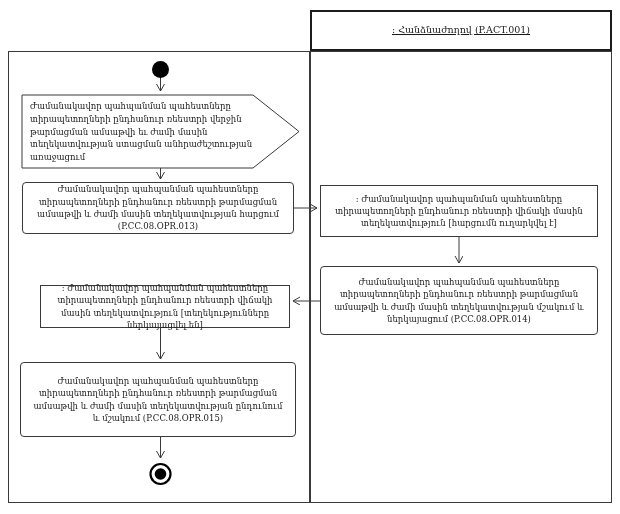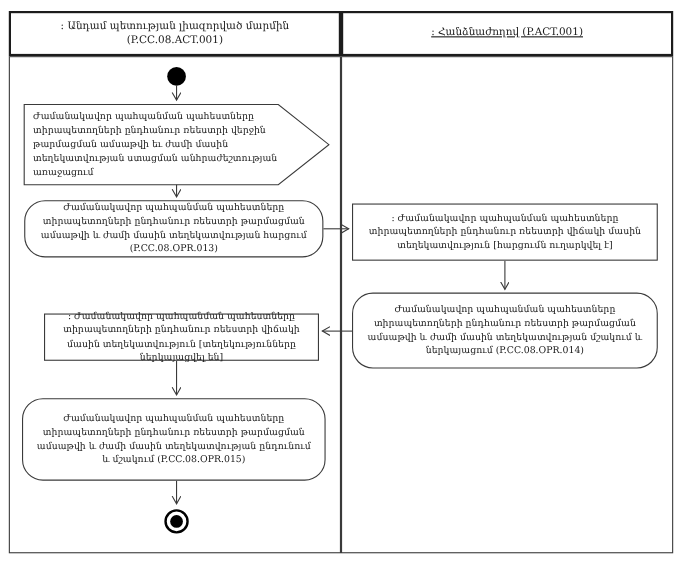--- a/index.html
+++ b/index.html
@@ -14,37 +14,34 @@
   }
   .lane-body{
     position:absolute;box-sizing:border-box;border:1px solid #3a3a3a;background:#fff;z-index:0;
   }
   #connectors{position:absolute;left:0;top:0;z-index:1;pointer-events:none;}
   .node{
     position:absolute;box-sizing:border-box;border:1px solid #3a3a3a;background:#fff;
     display:flex;align-items:center;justify-content:center;text-align:center;
     font-size:8.5px;line-height:1.45;padding:2px 10px;z-index:2;
   }
-  .rounded{border-radius:19px;}
+  .rounded{border-radius:4px;}
   .signal-text{
     position:absolute;z-index:2;font-size:8.5px;line-height:1.5;text-align:left;
   }
   .start-node{
     position:absolute;left:152px;top:61px;width:17px;height:17px;border-radius:50%;
     background:#000;z-index:2;
   }
 </style>
 </head>
 <body>
 
 <div id="stage">
 
-  <div class="lane-header" style="left:8px;top:10px;width:302px;height:41px;">
-    <span>: Անդամ պետության լիազորված մարմին (P.CC.08.ACT.001)</span>
-  </div>
   <div class="lane-header" style="left:310px;top:10px;width:302px;height:41px;text-decoration:underline;">
     <span>: Հանձնաժողով (P.ACT.001)</span>
   </div>
   <div class="lane-body" style="left:8px;top:51px;width:302px;height:452px;"></div>
   <div class="lane-body" style="left:310px;top:51px;width:302px;height:452px;"></div>
 
   <svg id="connectors" width="620" height="514" viewBox="0 0 620 514">
     <defs>
       <marker id="ah" markerWidth="9" markerHeight="9" refX="7" refY="4" orient="auto" markerUnits="userSpaceOnUse">
         <path d="M0,0 L7,4 L0,8" fill="none" stroke="#3a3a3a" stroke-width="1"></path>

